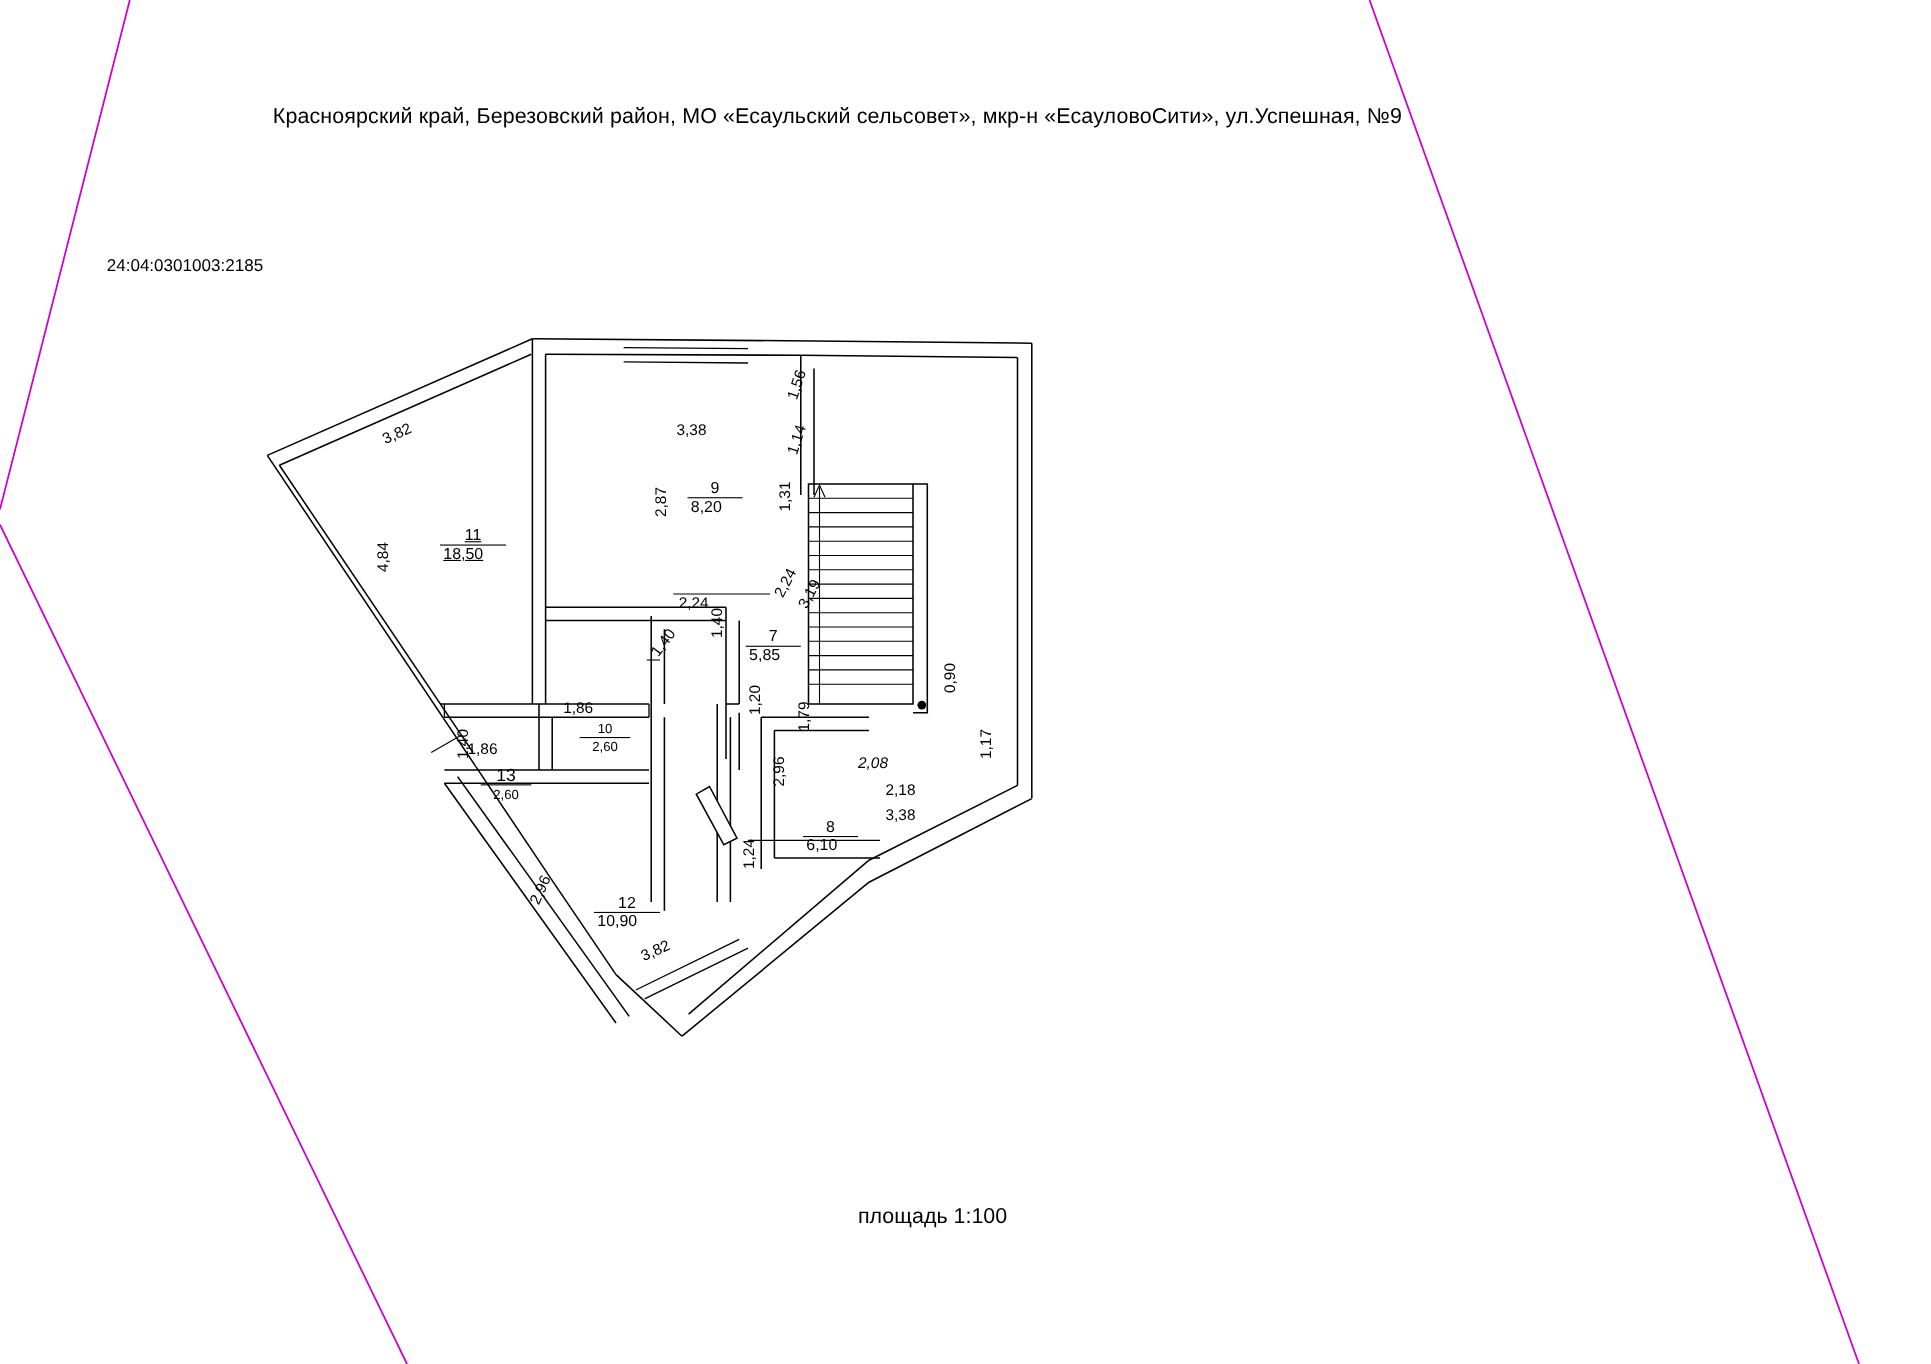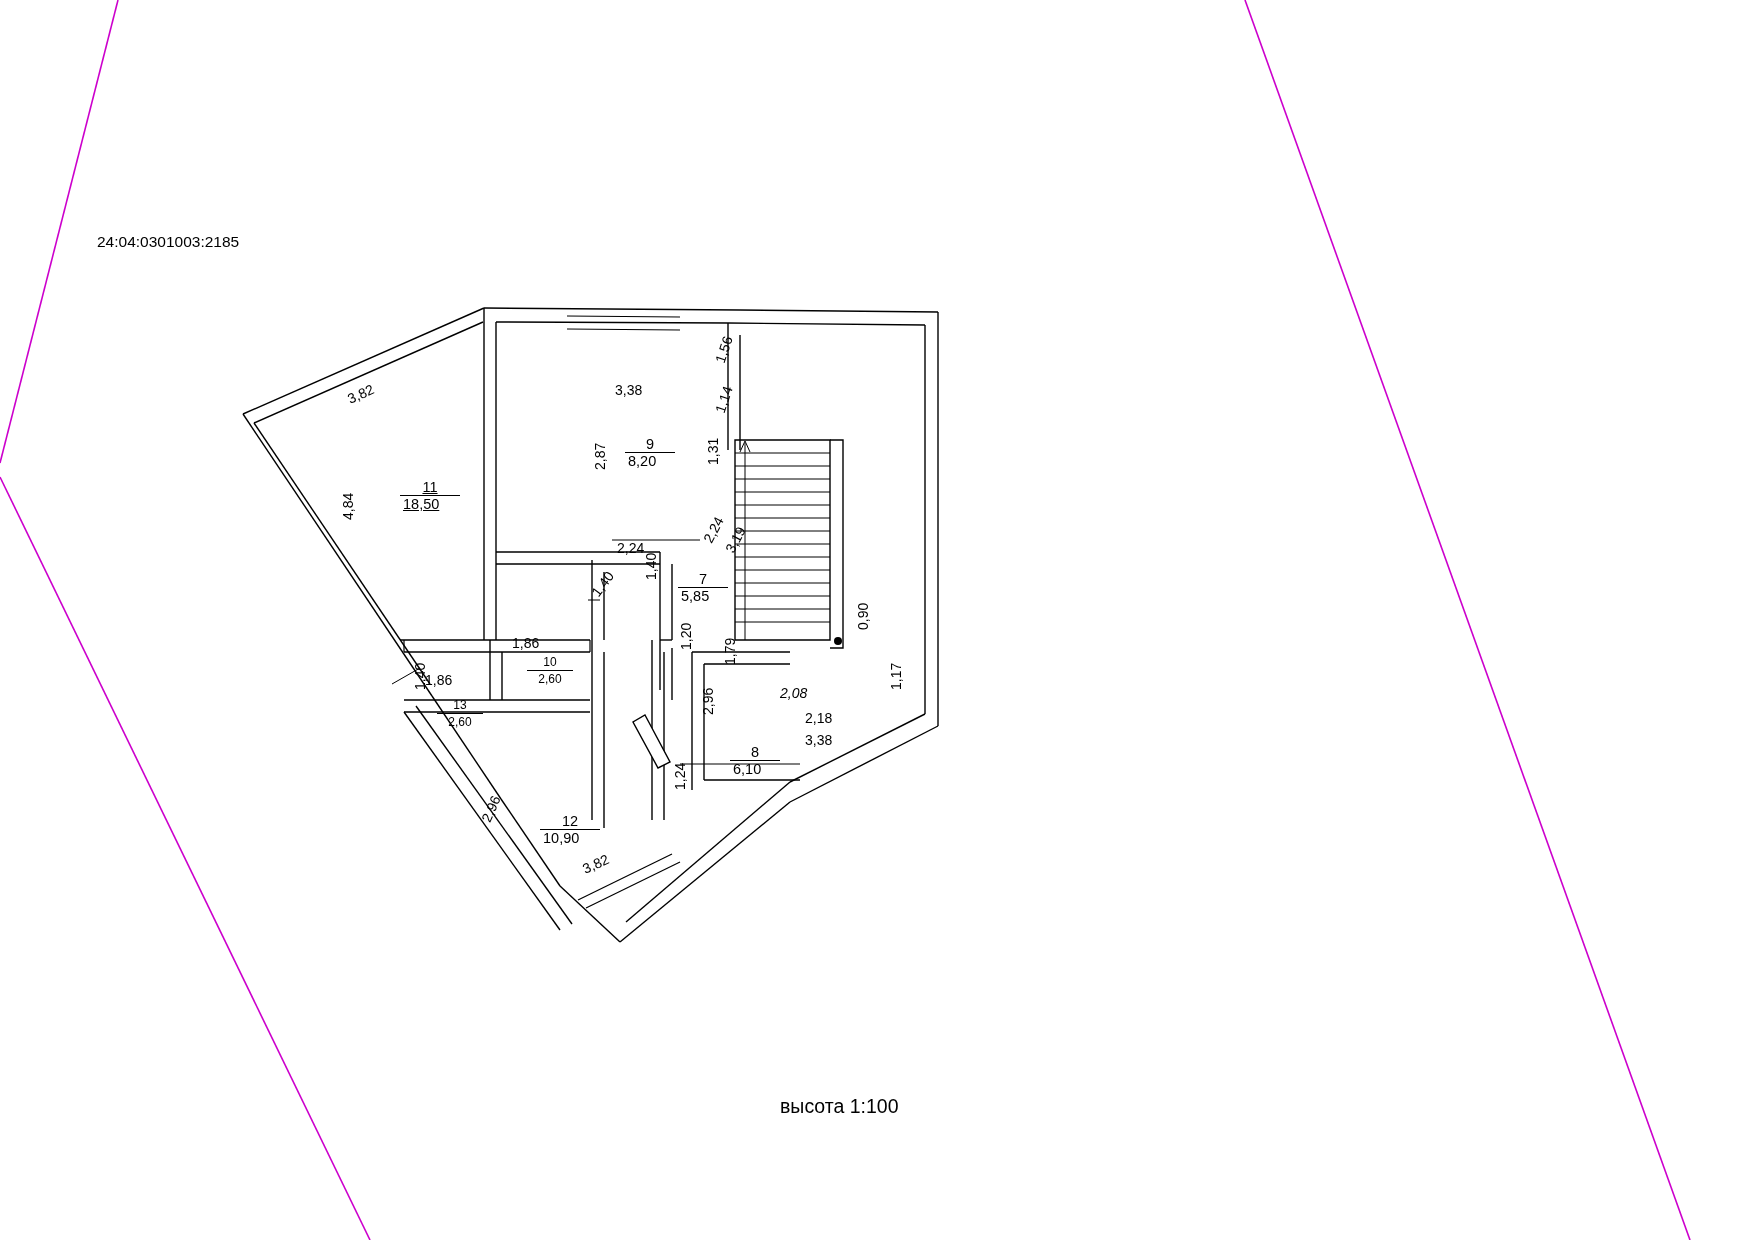--- a/index.html
+++ b/index.html
@@ -214,25 +214,26 @@
   <svg class="layer" viewBox="0 0 1755 1240">
     <g stroke="#000000" stroke-width="1" fill="none">
       <path d="M 392 684 L 420 668"></path>
       <path d="M 588 600 L 600 600"></path>
       <path d="M 612 540 L 700 540"></path>
       <path d="M 612 548 L 700 548" stroke-opacity="0"></path>
       <path d="M 590 552 L 590 640" stroke-opacity="0"></path>
     </g>
   </svg>
 
+  <div class="txt title-text" style="left:248px; top:95px;">Красноярский край, Березовский район, МО «Есаульский сельсовет», мкр-н «ЕсауловоСити», ул.Успешная, №9</div>
 
   <div class="txt cadastral-text" style="left:97px; top:233px;">24:04:0301003:2185</div>
 
 
-  <div class="txt scale-text" style="left:780px; top:1095px;">высота 1:100</div>
+  <div class="txt scale-text" style="left:780px; top:1095px;">площадь 1:100</div>
 
   <div class="room-label" style="left:400px; top:480px; width:60px;text-decoration:underline;">
     <span class="num room-num">11</span>
     <span class="area room-area">18,50</span>
   </div>
 
   <div class="room-label" style="left:625px; top:437px; width:50px;">
     <span class="num room-num">9</span>
     <span class="area room-area">8,20</span>
   </div>
@@ -241,21 +242,21 @@
     <span class="num room-num">7</span>
     <span class="area room-area">5,85</span>
   </div>
 
   <div class="room-label" style="left:527px; top:655px; width:46px; font-size:12px;">
     <span class="num" style="font-size:12px;">10</span>
     <span class="area" style="font-size:12px;">2,60</span>
   </div>
 
   <div class="room-label" style="left:437px; top:698px; width:46px; font-size:12px;">
-    <span class="num" style="font-size:12px;">13</span>
+    <span class="num" style="font-size:16px;">13</span>
     <span class="area" style="font-size:12px;">2,60</span>
   </div>
 
   <div class="room-label" style="left:540px; top:770px; width:60px;margin-top:44px;">
     <span class="num room-num">12</span>
     <span class="area room-area">10,90</span>
   </div>
 
   <div class="room-label" style="left:730px; top:745px; width:50px;">
     <span class="num room-num">8</span>

